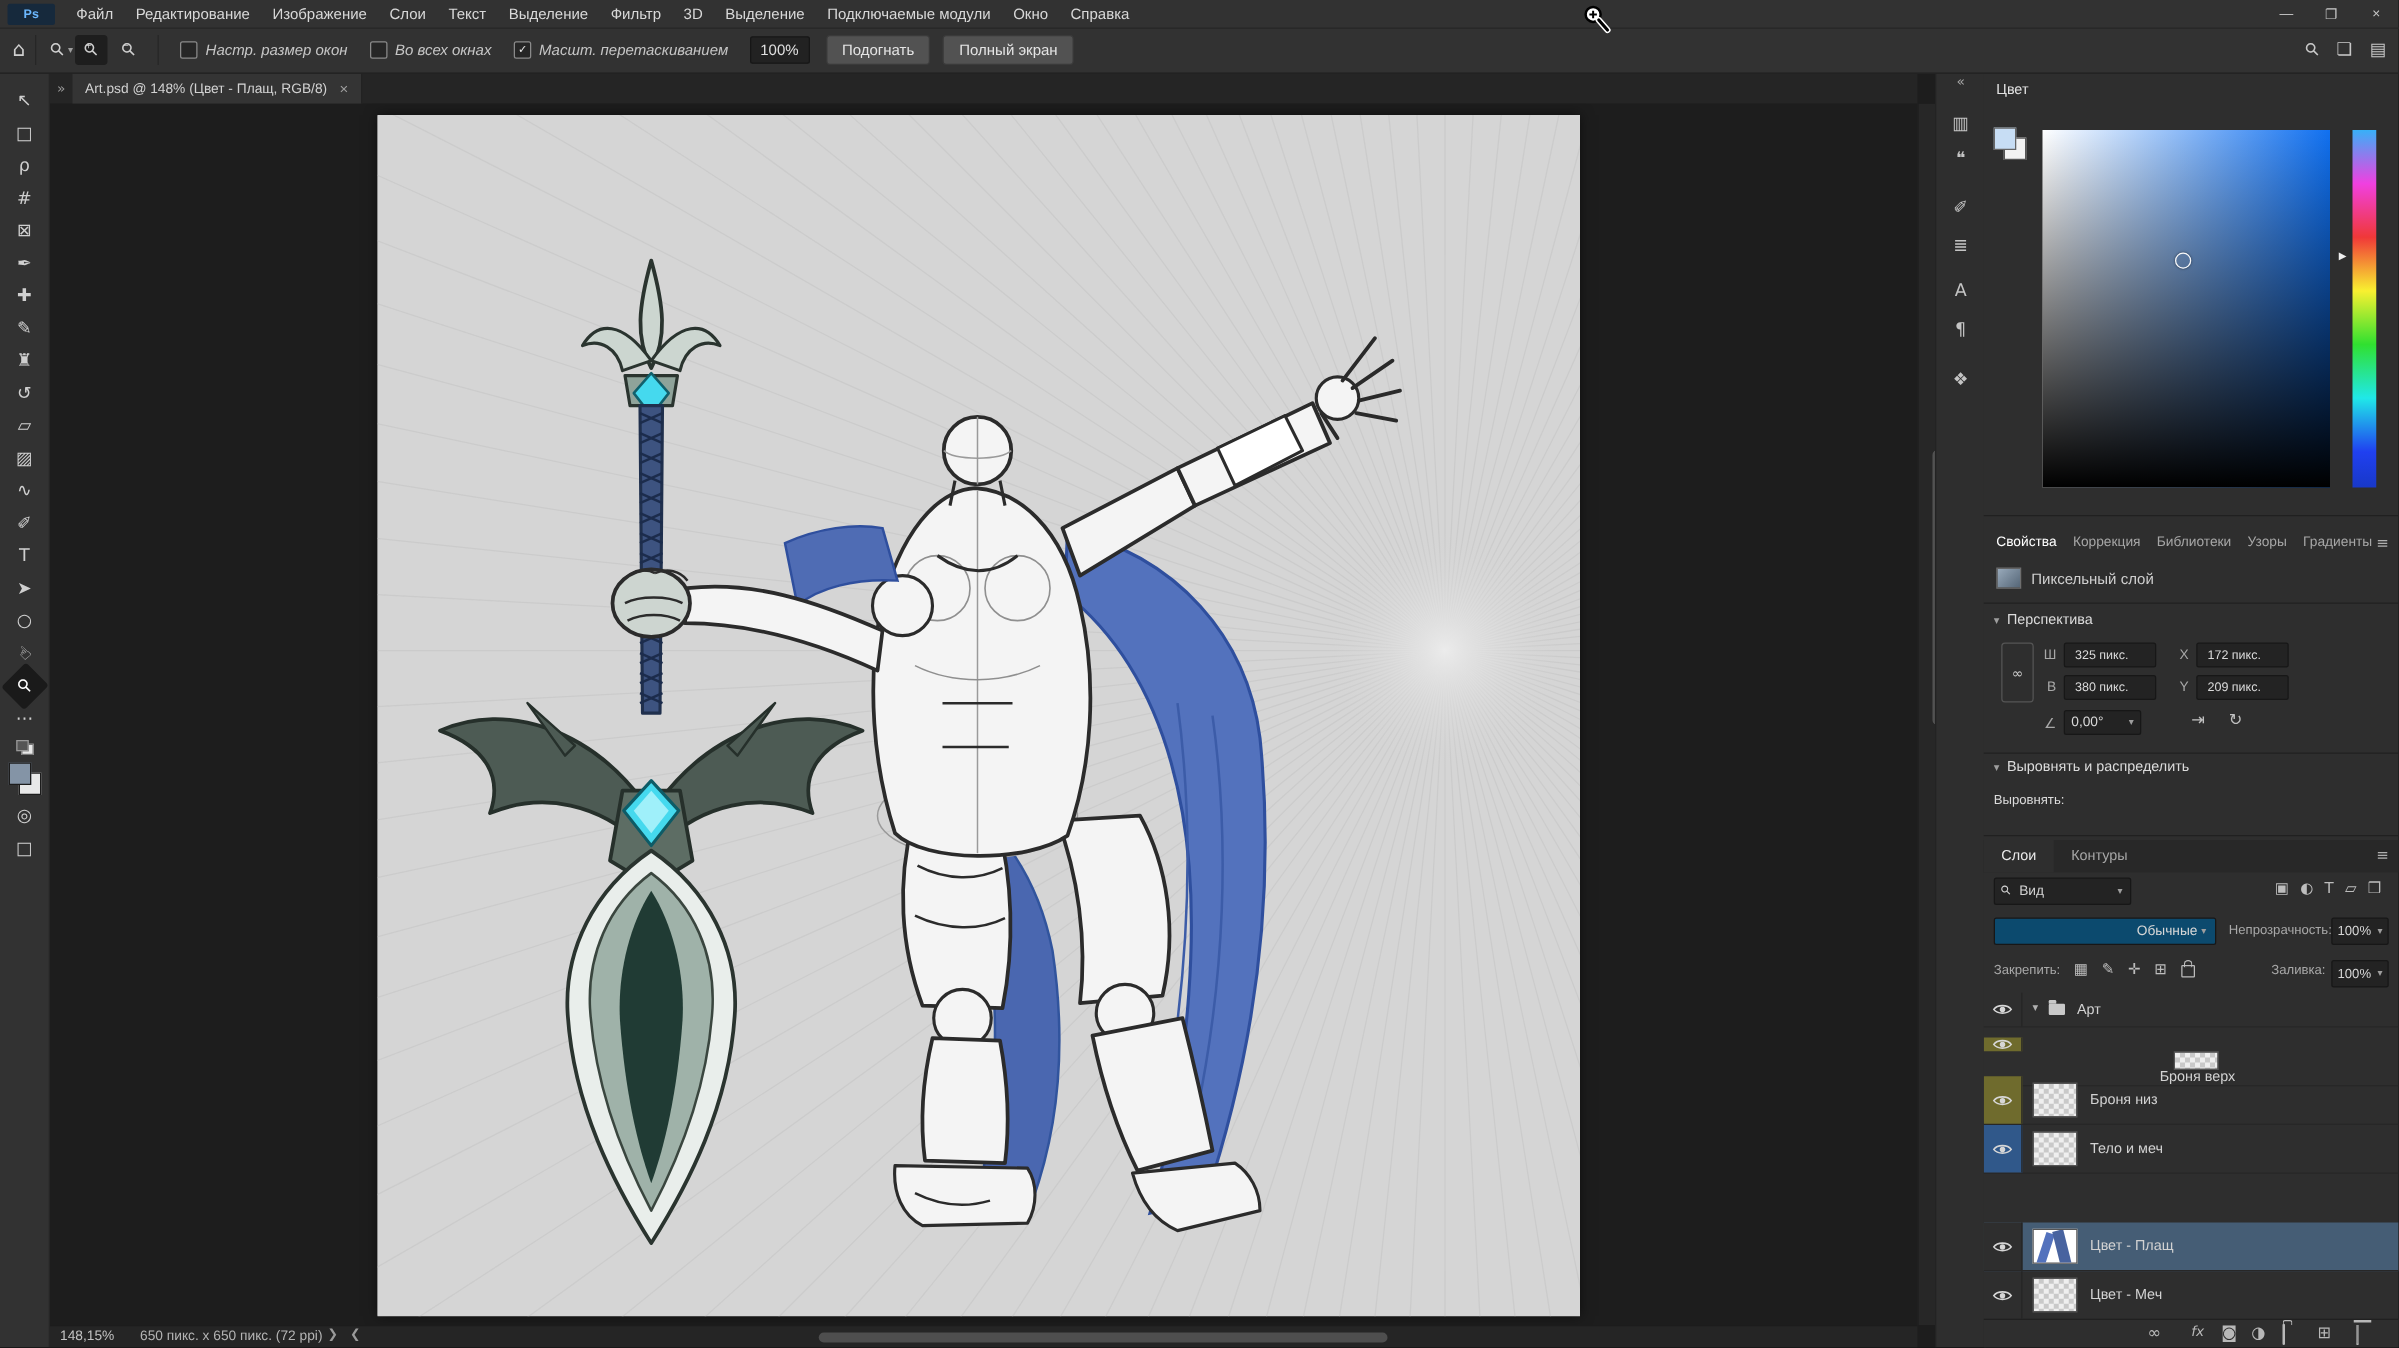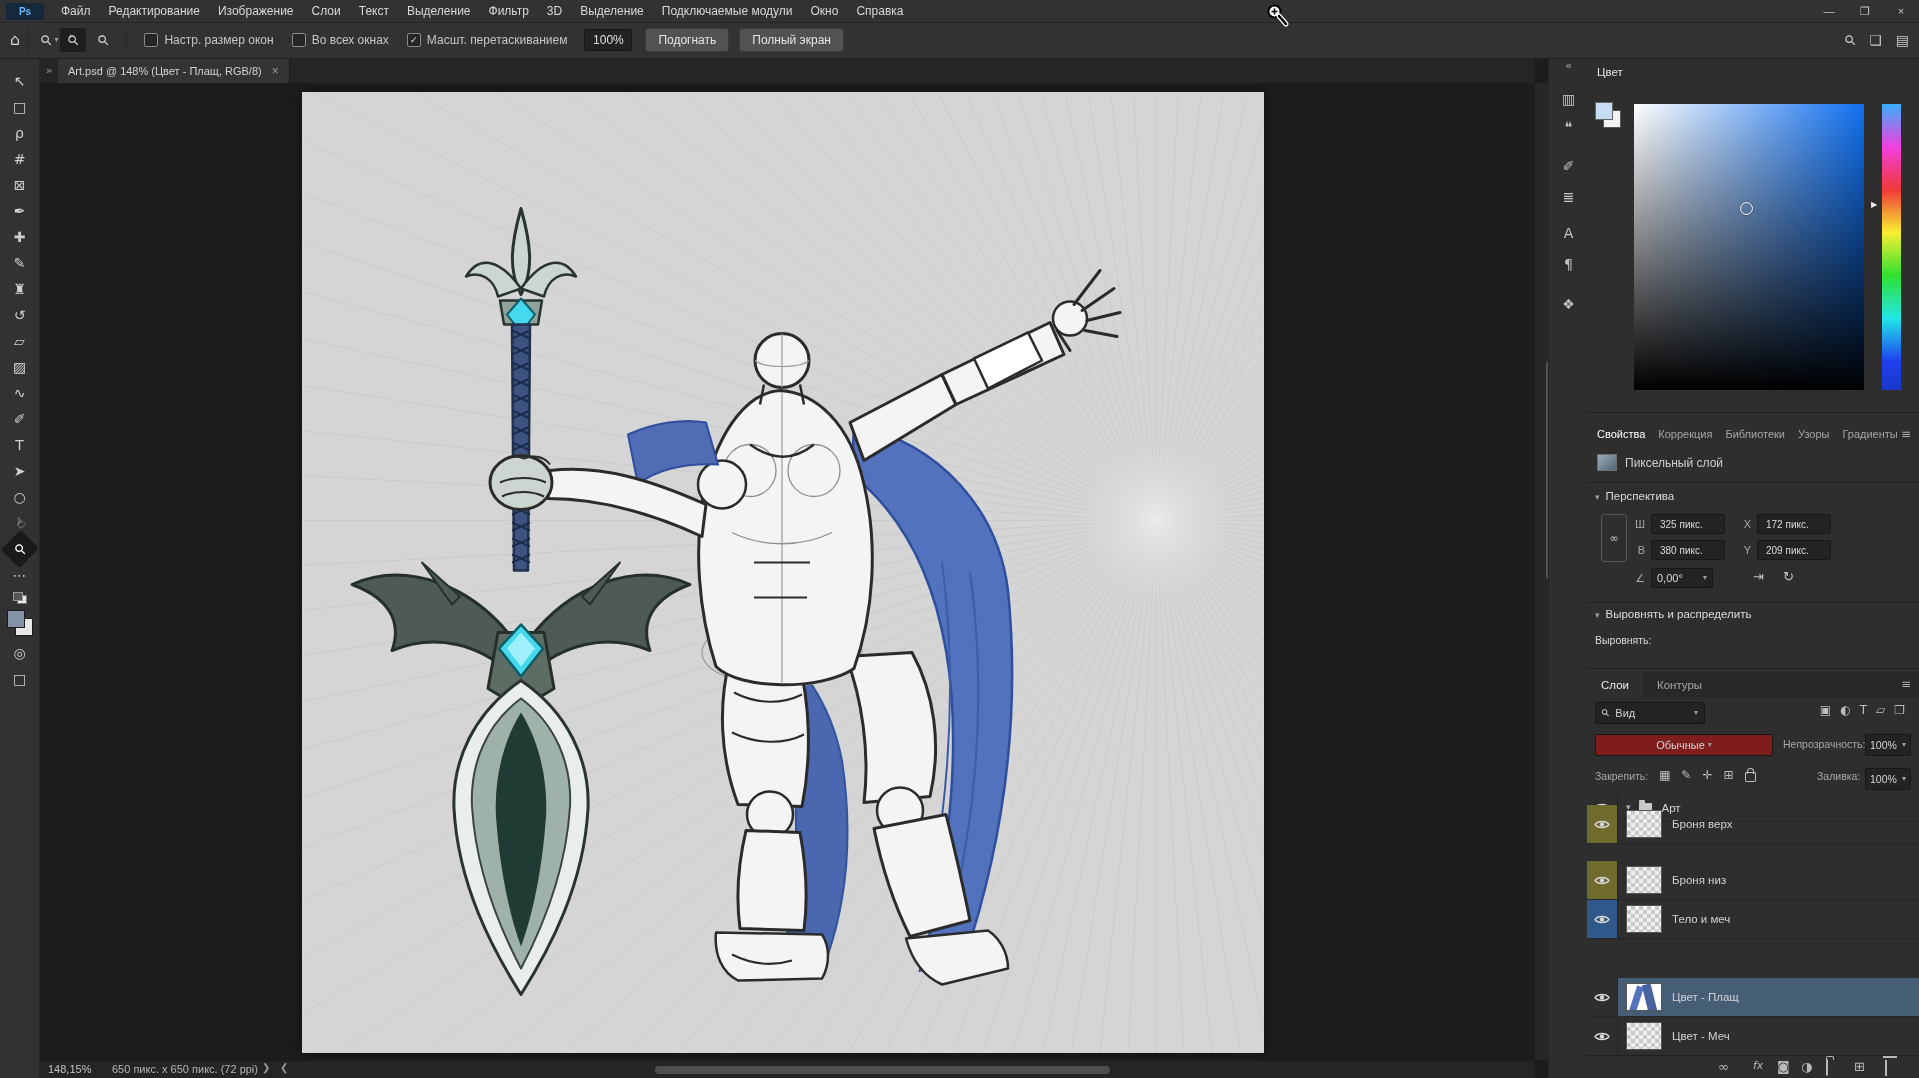--- a/index.html
+++ b/index.html
@@ -21,21 +21,21 @@
   .options-bar{position:absolute;left:0;top:22px;width:1919px;height:36px;background:#323232;
                border-bottom:1px solid #1f1f1f;display:flex;align-items:center;z-index:25;}
   .opt-sep{width:1px;height:24px;background:#262626;margin:0 8px;}
   .opt-home{font-size:16px;color:#d0d0d0;margin-left:10px;}
   .opt-zoomtool{display:flex;align-items:center;color:#d0d0d0;margin-left:4px;}
   .mag{transform:rotate(-45deg);font-size:14px;}
   .caret{font-size:8px;color:#9e9e9e;margin-left:3px;}
   .zoombox{position:relative;width:26px;height:24px;border-radius:3px;display:flex;align-items:center;justify-content:center;margin:0 2px;}
   .zoombox.active{background:#1e1e1e;}
   .zoombox .sub{position:absolute;font-size:8px;top:4px;left:8px;transform:none;color:#d0d0d0;}
-  .opt-check{display:flex;align-items:flex-end;margin:11px 9px;color:#c6c6c6;}
+  .opt-check{display:flex;align-items:flex-end;margin:11px 9px;color:#c6c6c6;font-style:italic;}
   .cb{width:12px;height:12px;border:1px solid #8a8a8a;background:#262626;margin-right:6px;border-radius:2px;
       display:flex;align-items:center;justify-content:center;font-size:9px;color:#e8e8e8;}
   .opt-input{width:46px;height:20px;background:#222;border:1px solid #161616;border-radius:2px;color:#e0e0e0;
              display:flex;align-items:center;justify-content:center;margin:0 8px;}
   .opt-btn{height:22px;padding:0 12px;background:#525252;border:1px solid #3a3a3a;border-radius:3px;color:#e4e4e4;
            display:flex;align-items:center;margin:0 5px;}
   .opt-right{margin-left:auto;display:flex;align-items:center;margin-right:10px;gap:14px;color:#c8c8c8;font-size:14px;}
 
   
   .tab-strip{position:absolute;left:40px;top:58px;width:1494px;height:25px;background:#252525;display:flex;align-items:stretch;}
@@ -110,22 +110,22 @@
   .ticon{position:absolute;color:#c0c0c0;font-size:13px;}
 
   .layers-tabs{position:absolute;left:0;top:614px;width:332px;height:26px;background:#282828;display:flex;align-items:stretch;}
   .ltab{padding:0 14px;display:flex;align-items:center;font-size:11.5px;color:#a6a6a6;}
   .ltab.active{background:#2e2e2e;color:#eaeaea;}
   .filter-row{position:absolute;left:0;top:644px;width:332px;height:24px;}
   .vid-box{position:absolute;left:8px;top:0;width:110px;height:22px;background:#232323;border:1px solid #171717;border-radius:2px;
            display:flex;align-items:center;gap:6px;padding:0 6px;box-sizing:border-box;font-size:11px;color:#d0d0d0;}
   .f-icons{position:absolute;right:14px;top:2px;display:flex;gap:9px;color:#bdbdbd;font-size:12px;}
   .blend-row{position:absolute;left:0;top:676px;width:332px;height:24px;}
-  .blend-box{position:absolute;left:8px;width:178px;height:22px;background:#7f1d1d;border:1px solid #171717;border-radius:2px;
-             display:flex;align-items:center;justify-content:center;padding:0 7px;box-sizing:border-box;font-size:11px;color:#d6d6d6;}
+  .blend-box{position:absolute;left:8px;width:178px;height:22px;background:#0c4a6e;border:1px solid #171717;border-radius:2px;
+             display:flex;align-items:center;justify-content:flex-end;padding:0 7px;box-sizing:border-box;font-size:11px;color:#d6d6d6;}
   .small-lab{position:absolute;font-size:10.5px;color:#a8a8a8;top:4px;}
   .pct-box{position:absolute;width:46px;height:22px;background:#232323;border:1px solid #171717;border-radius:2px;
            display:flex;align-items:center;justify-content:space-between;padding:0 4px;box-sizing:border-box;font-size:10.5px;color:#d6d6d6;}
   .lock-row{position:absolute;left:0;top:708px;width:332px;height:24px;}
   .lock-icons{position:absolute;left:72px;top:2px;display:flex;gap:11px;color:#bdbdbd;font-size:12px;align-items:center;}
   .css-lock{width:9px;height:8px;border:1.5px solid #bdbdbd;border-radius:1px;position:relative;margin-top:4px;}
   .css-lock:before{content:"";position:absolute;left:1px;top:-5px;width:5px;height:5px;border:1.5px solid #bdbdbd;border-bottom:none;border-radius:4px 4px 0 0;}
 
   .layer-list{position:absolute;left:0;top:736px;width:332px;height:261px;overflow:hidden;}
   .lrow{position:absolute;left:0;width:332px;display:flex;align-items:center;border-bottom:1px solid #272727;box-sizing:border-box;}
@@ -646,21 +646,21 @@
           <div class="eye-cell">
             <svg width="16" height="11" viewBox="0 0 16 11">
               <path d="M1,5.5 C4,1.5 12,1.5 15,5.5 C12,9.5 4,9.5 1,5.5 Z" fill="none" stroke="#d6d6d6" stroke-width="1.3"></path>
               <circle cx="8" cy="5.5" r="2.2" fill="#d6d6d6"></circle>
             </svg>
           </div>
           <span class="gcaret ico">▾</span>
           <span class="folder"></span>
           <span class="lname">Арт</span>
         </div>
-        <div class="lrow" style="top: 11px; height: 39px;">
+        <div class="lrow" style="top: 36px; height: 39px; flex-direction: column;">
           <div class="eye-cell" style="background: rgb(111, 107, 45);">
             <svg width="16" height="11" viewBox="0 0 16 11">
               <path d="M1,5.5 C4,1.5 12,1.5 15,5.5 C12,9.5 4,9.5 1,5.5 Z" fill="none" stroke="#d6d6d6" stroke-width="1.3"></path>
               <circle cx="8" cy="5.5" r="2.2" fill="#d6d6d6"></circle>
             </svg>
           </div>
           <div class="thumb"></div>
           <span class="lname">Броня верх</span>
         </div>
         <div class="lrow" style="top: 67px; height: 39px;">

